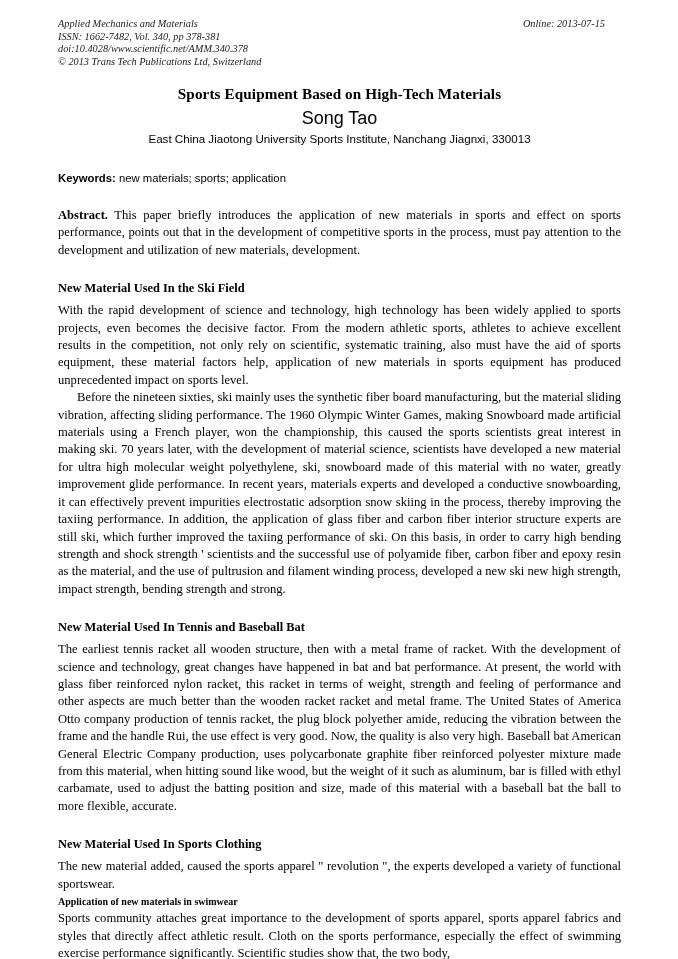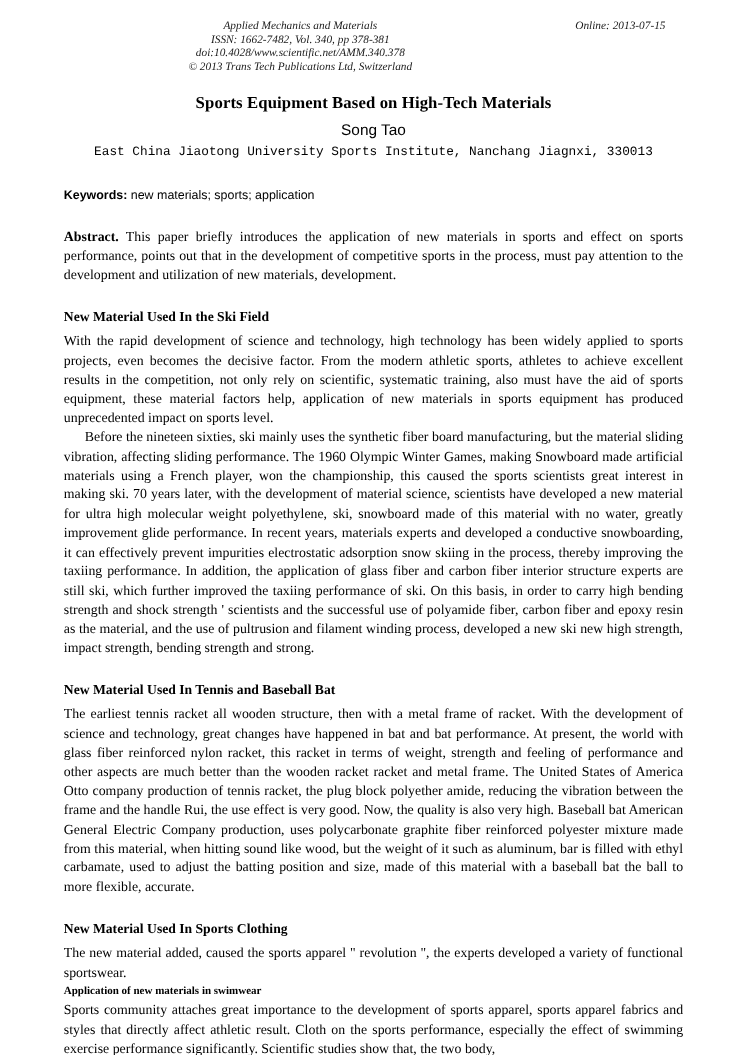--- a/index.html
+++ b/index.html
@@ -36,21 +36,20 @@
     color: #1a1a1a;
     min-height: 54px;
   }
   .journal-header .meta-left {
     display: block;
     width: 430px;
   }
   .journal-header .meta-line {
     display: block;
     white-space: nowrap;
-    text-align: center;
   }
   .journal-header .online-date {
     position: absolute;
     top: 0;
     right: 16px;
     font-style: italic;
     font-size: 10.3px;
     white-space: nowrap;
   }
 
@@ -63,26 +62,26 @@
     font-family: Liberation Serif, serif;
     font-weight: bold;
     font-size: 15.2px;
     line-height: 19px;
     letter-spacing: 0.1px;
     margin: 0;
   }
   .paper-author {
     font-family: "Liberation Sans", "DejaVu Sans", sans-serif;
     font-weight: normal;
-    font-size: 14px;
+    font-size: 18px;
     line-height: 17px;
     margin: 7px 0 0 0;
   }
   .paper-affiliation {
-    font-family: Liberation Mono, monospace;
+    font-family: Liberation Sans, sans-serif;
     font-weight: normal;
     font-size: 11.6px;
     line-height: 15px;
     margin: 4px 0 0 0;
   }
 
   
   .keywords {
     font-family: "Liberation Sans", "DejaVu Sans", sans-serif;
     font-size: 11.3px;

